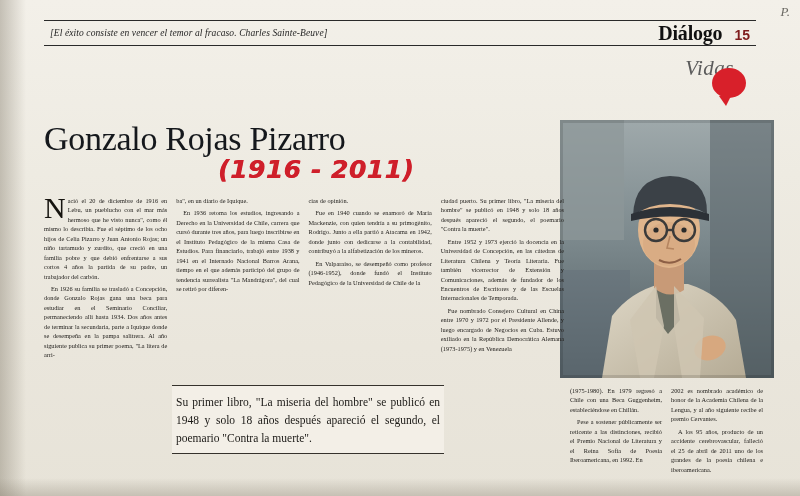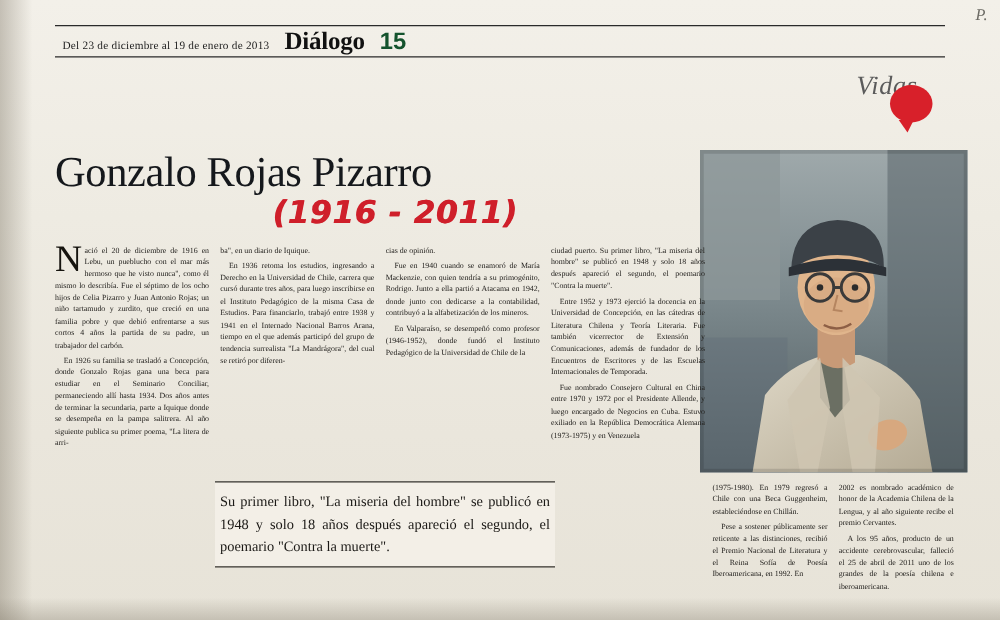--- a/index.html
+++ b/index.html
@@ -73,22 +73,22 @@
   .masthead-logo {
     font-family: "Liberation Serif", serif;
     font-weight: bold;
     font-size: 20px;
     color: #111;
     letter-spacing: -0.2px;
   }
   .masthead-page {
     font-family: "Liberation Sans", sans-serif;
     font-weight: bold;
-    font-size: 19px;
-    color: #14532d;
+    font-size: 14px;
+    color: #7f1d1d;
   }
   .corner-mark {
     position: absolute;
     right: 10px; top: 4px;
     font-family: "Liberation Serif", serif;
     font-size: 13px;
     color: #6c6a64;
     font-style: italic;
   }
 
@@ -216,22 +216,22 @@
   }
   .photo svg { display: block; }
 </style>
 </head>
 <body>
 
 <div class="page">
   <div class="paper"></div>
 
   <div class="masthead">
+    <div class="masthead-quote">[El éxito consiste en vencer el temor al fracaso. Charles Sainte-Beuve]</div>
     <div class="masthead-right">
-      <span class="masthead-dates">Del 23 de diciembre al 19 de enero de 2013</span>
       <span class="masthead-logo">Diálogo</span>
       <span class="masthead-page">15</span>
     </div>
   </div>
   <div class="corner-mark">P.</div>
 
   <div class="vidas-wrap">
     <div class="vidas-text">Vidas</div>
     <div class="vidas-bubble"></div>
   </div>

